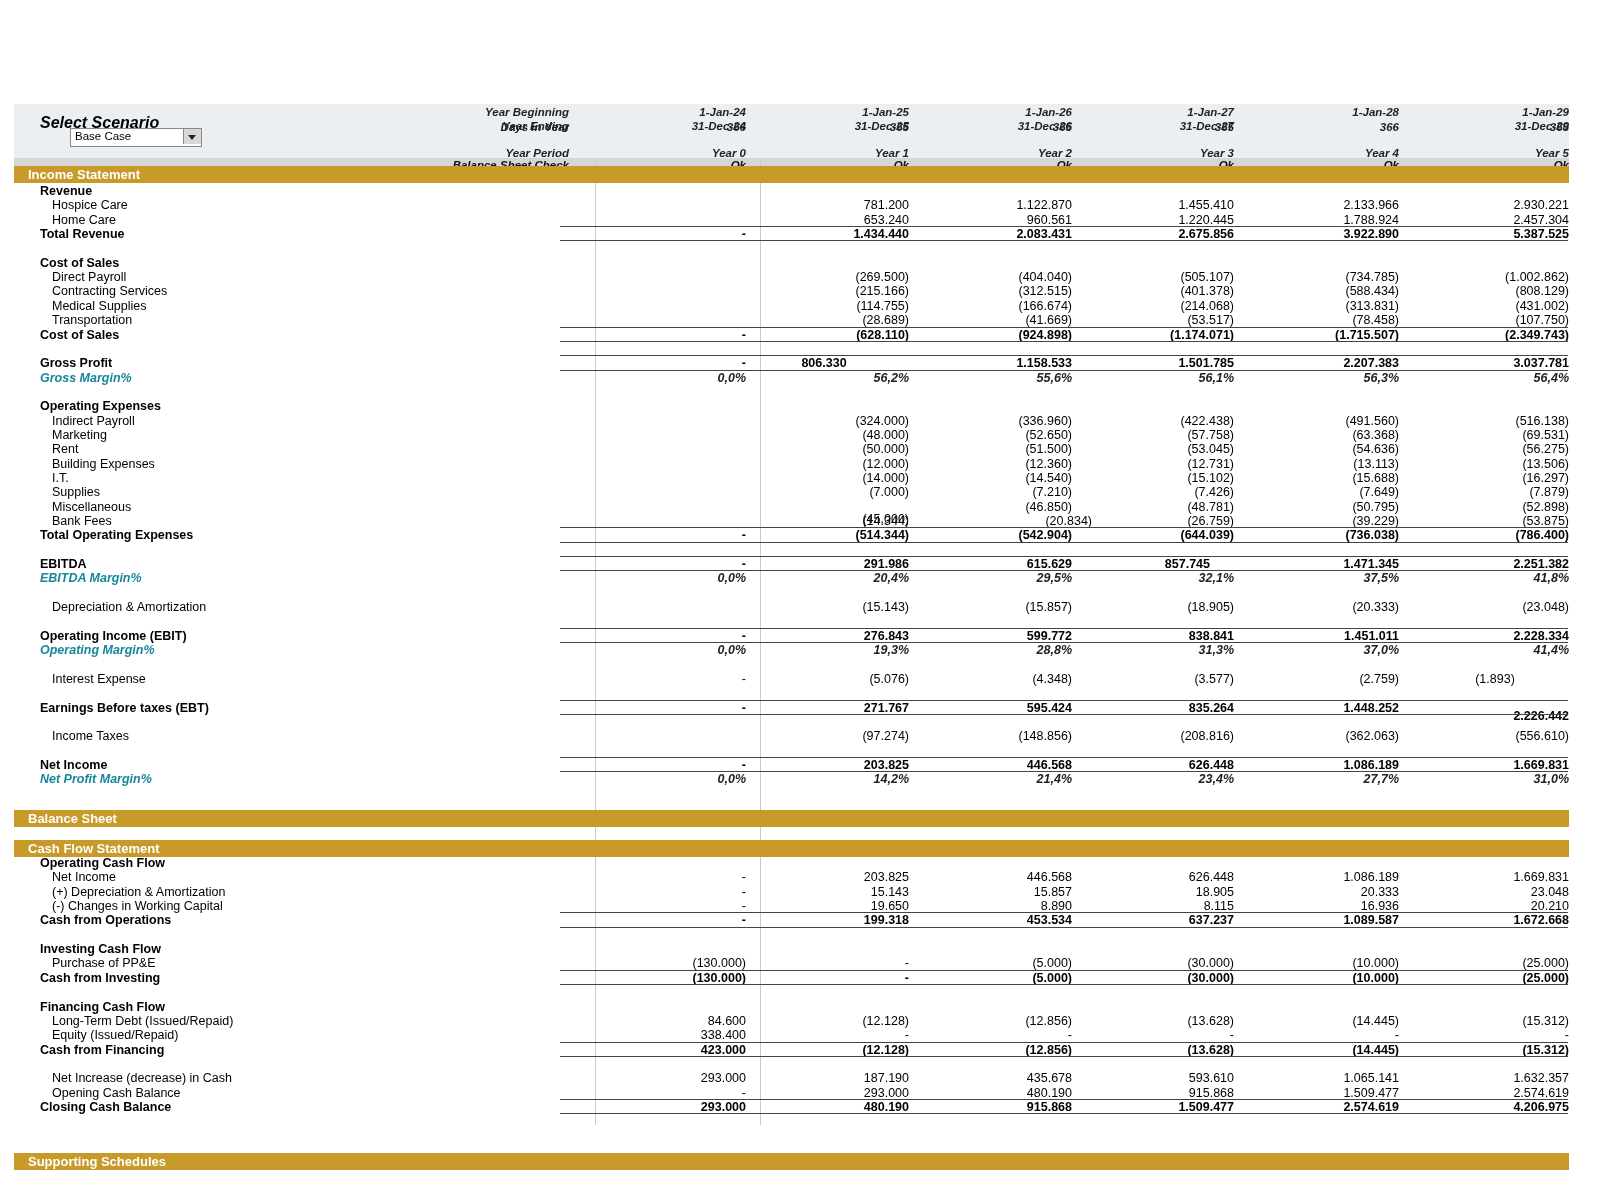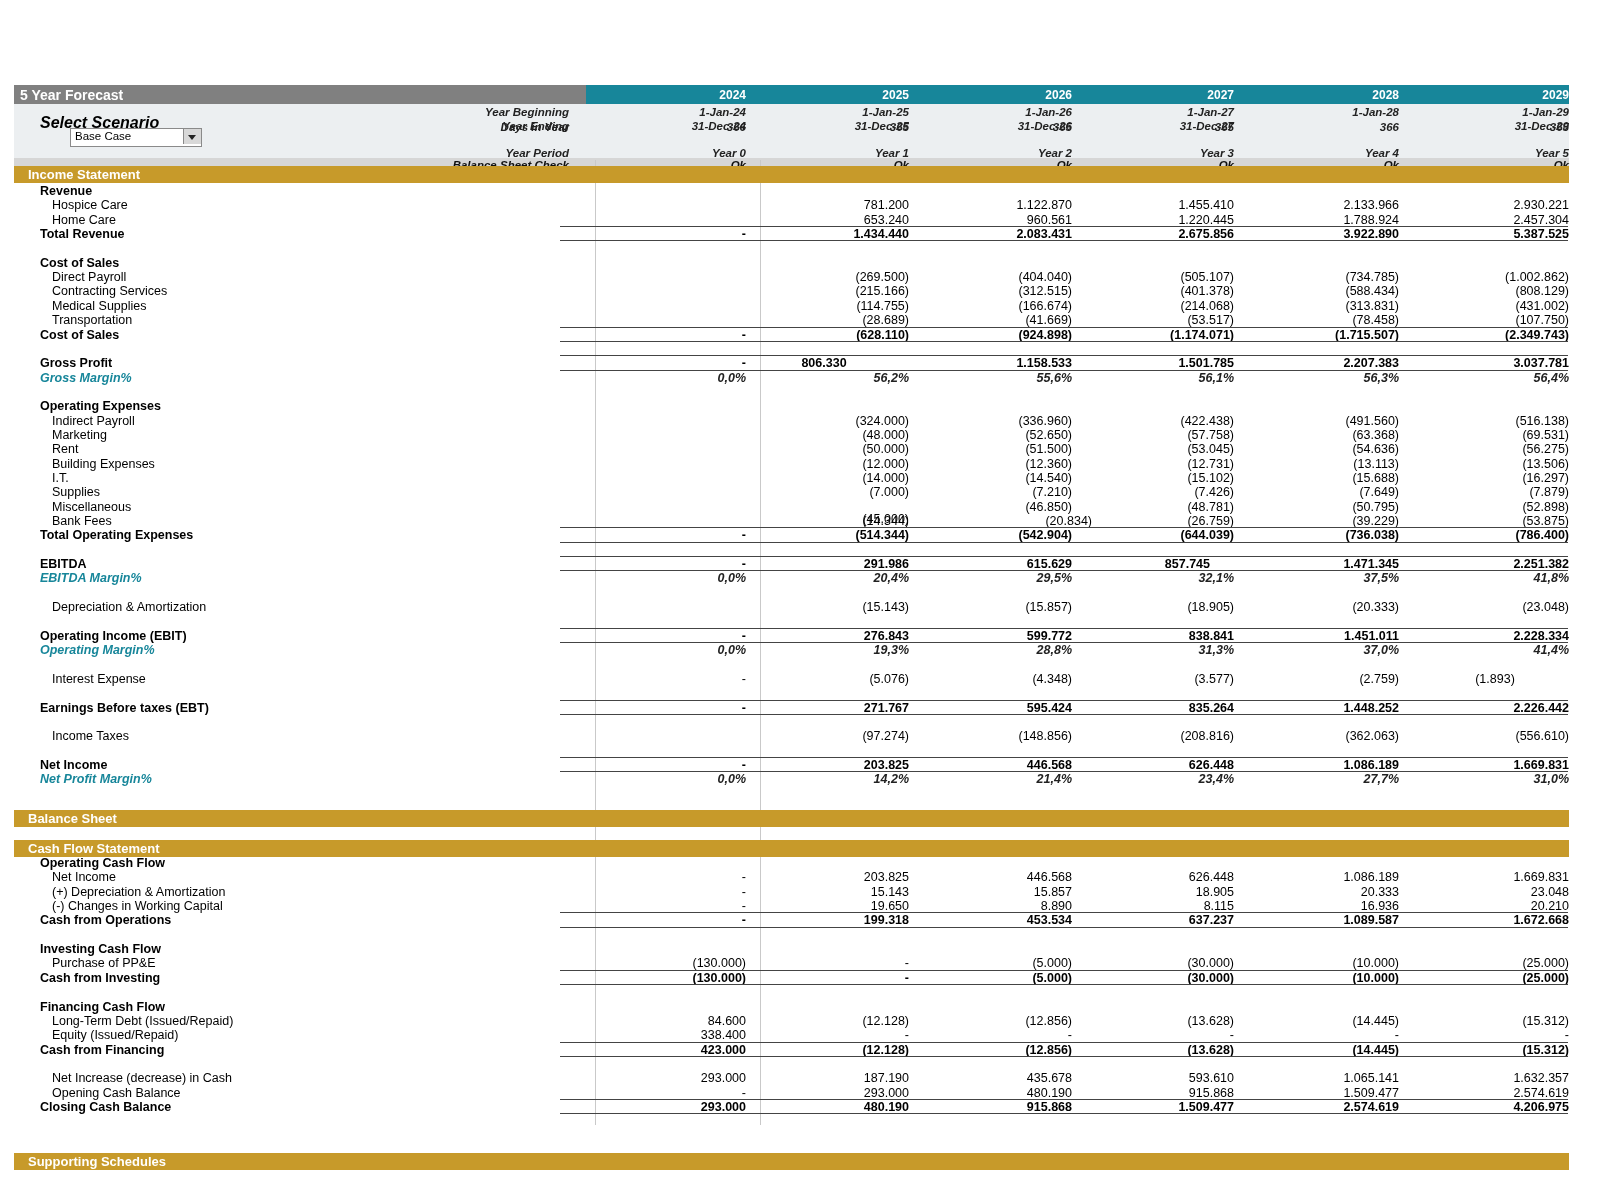--- a/index.html
+++ b/index.html
@@ -81,31 +81,20 @@
   .ind0{left:26px;}
 
   .vsep{position:absolute;top:160px;width:1px;height:965px;background:#c9c9c9;}
 </style>
 </head>
 <body>
 
 <div class="sheet">
 
 
-  <div class="fcbar">
-    <div class="gray"></div>
-    <div class="teal"></div>
-    <div class="title">5 Year Forecast</div>
-    <div class="yr" style="left:562px;width:170px;">2024</div>
-    <div class="yr" style="left:725px;width:170px;">2025</div>
-    <div class="yr" style="left:888px;width:170px;">2026</div>
-    <div class="yr" style="left:1050px;width:170px;">2027</div>
-    <div class="yr" style="left:1215px;width:170px;">2028</div>
-    <div class="yr" style="left:1385px;width:170px;">2029</div>
-  </div>
 
   <div class="hdrblock">
 
     <div class="hdrrow" style="top:2px;">
       <div class="hl">Year Beginning</div>
       <div class="hv" style="left:562px;">1-Jan-24</div>
       <div class="hv" style="left:725px;">1-Jan-25</div>
       <div class="hv" style="left:888px;">1-Jan-26</div>
       <div class="hv" style="left:1050px;">1-Jan-27</div>
       <div class="hv" style="left:1215px;">1-Jan-28</div>
@@ -412,21 +401,21 @@
         <div class="c" style="left: 1396px; width: 170px; text-align: center;">(1.893)</div>
       </div>
       <div class="row" style="position: absolute; left: 14px; width: 1555px; top: 686.25px; height: 14.35px;"></div>
       <div class="row" style="position: absolute; left: 14px; width: 1555px; top: 700.6px; height: 14.35px;">
         <div class="lbl b ind0">Earnings Before taxes (EBT)</div>
         <div class="c b" style="left: 562px; width: 170px; text-align: right;">-</div>
         <div class="c b" style="left: 725px; width: 170px; text-align: right;">271.767</div>
         <div class="c b" style="left: 888px; width: 170px; text-align: right;">595.424</div>
         <div class="c b" style="left: 1050px; width: 170px; text-align: right;">835.264</div>
         <div class="c b" style="left: 1215px; width: 170px; text-align: right;">1.448.252</div>
-        <div class="c b" style="left: 1385px; width: 170px; text-align: right;">2.226.442</div>
+        <div class="c b" style="left: 1385px; width: 170px; text-align: right; margin-top: 8px;">2.226.442</div>
       </div>
       <div style="position: absolute; left: 560px; width: 1008px; top: 699.6px; border-top: 1px solid rgb(68, 68, 68);"></div>
       <div style="position: absolute; left: 560px; width: 1008px; top: 713.95px; border-top: 1px solid rgb(68, 68, 68);"></div>
       <div class="row" style="position: absolute; left: 14px; width: 1555px; top: 714.95px; height: 14.35px;"></div>
       <div class="row" style="position: absolute; left: 14px; width: 1555px; top: 729.3px; height: 14.35px;">
         <div class="lbl ind1">Income Taxes</div>
         <div class="c" style="left: 725px; width: 170px; text-align: right;">(97.274)</div>
         <div class="c" style="left: 888px; width: 170px; text-align: right;">(148.856)</div>
         <div class="c" style="left: 1050px; width: 170px; text-align: right;">(208.816)</div>
         <div class="c" style="left: 1215px; width: 170px; text-align: right;">(362.063)</div>

